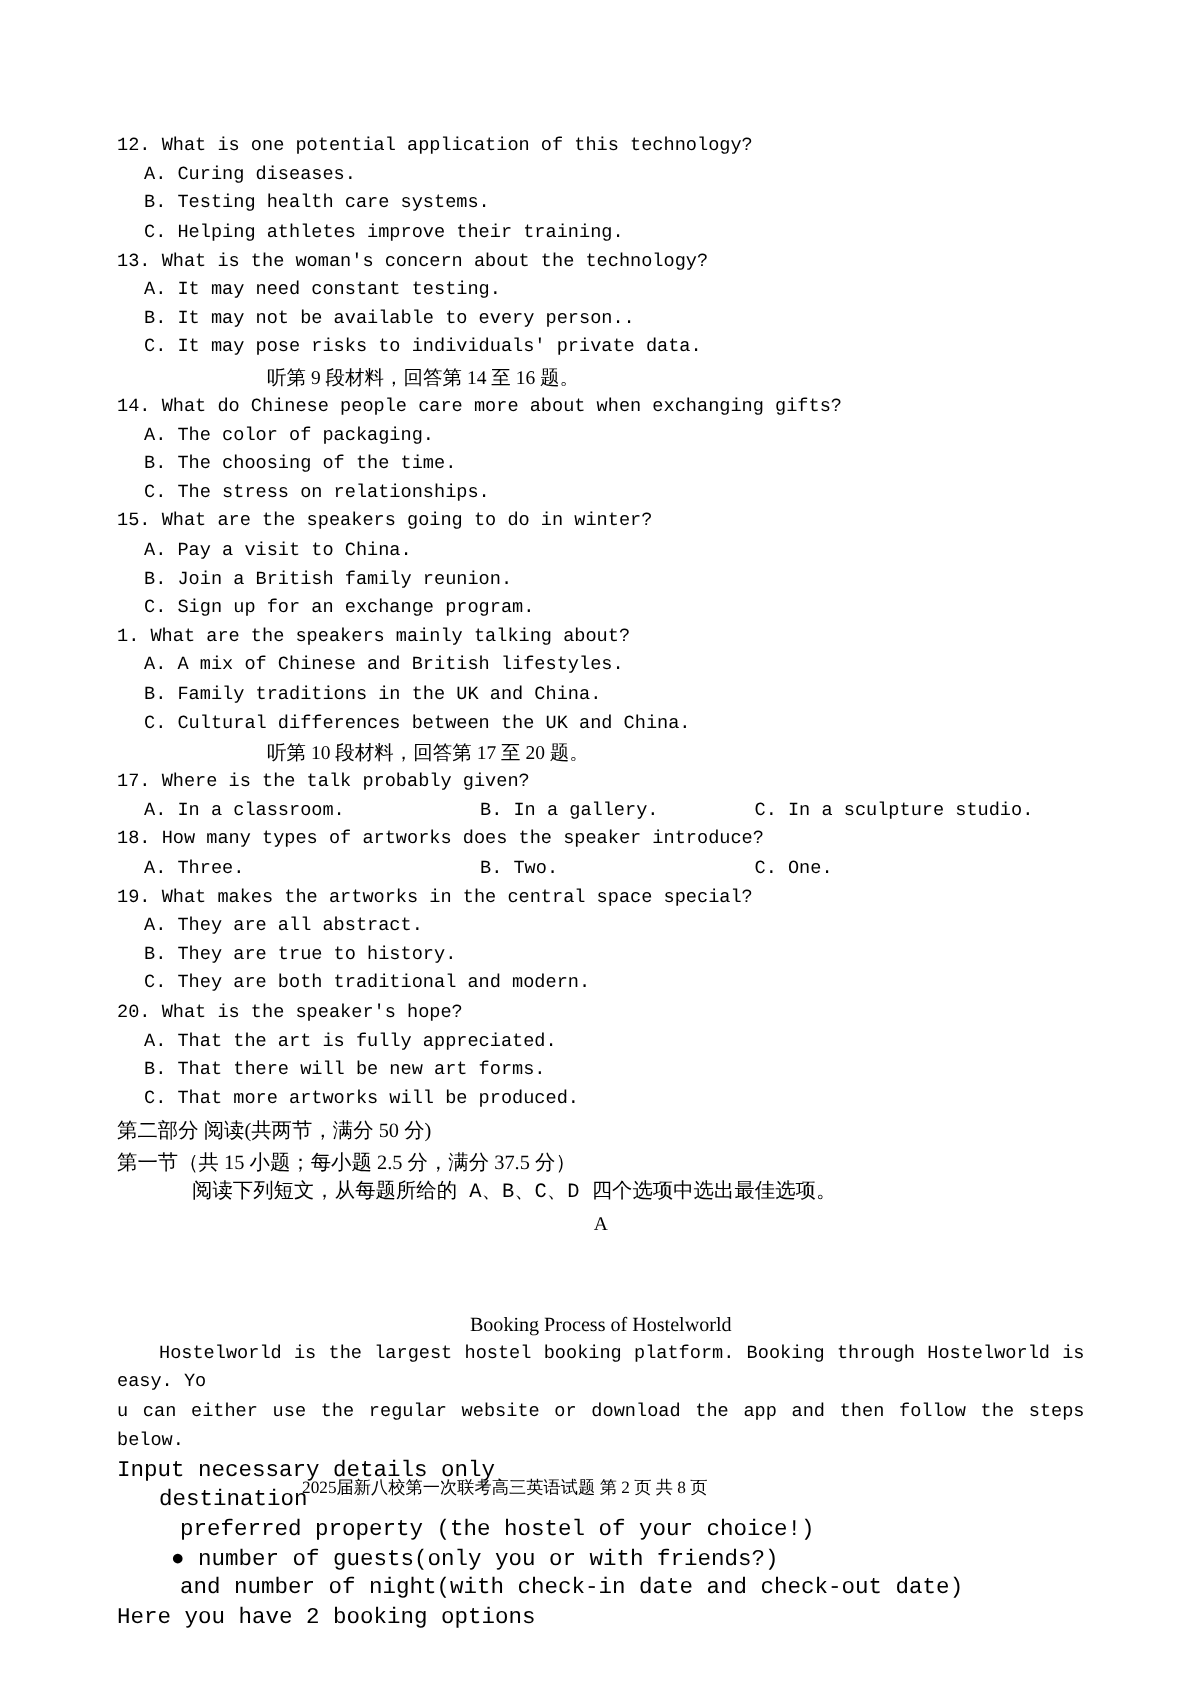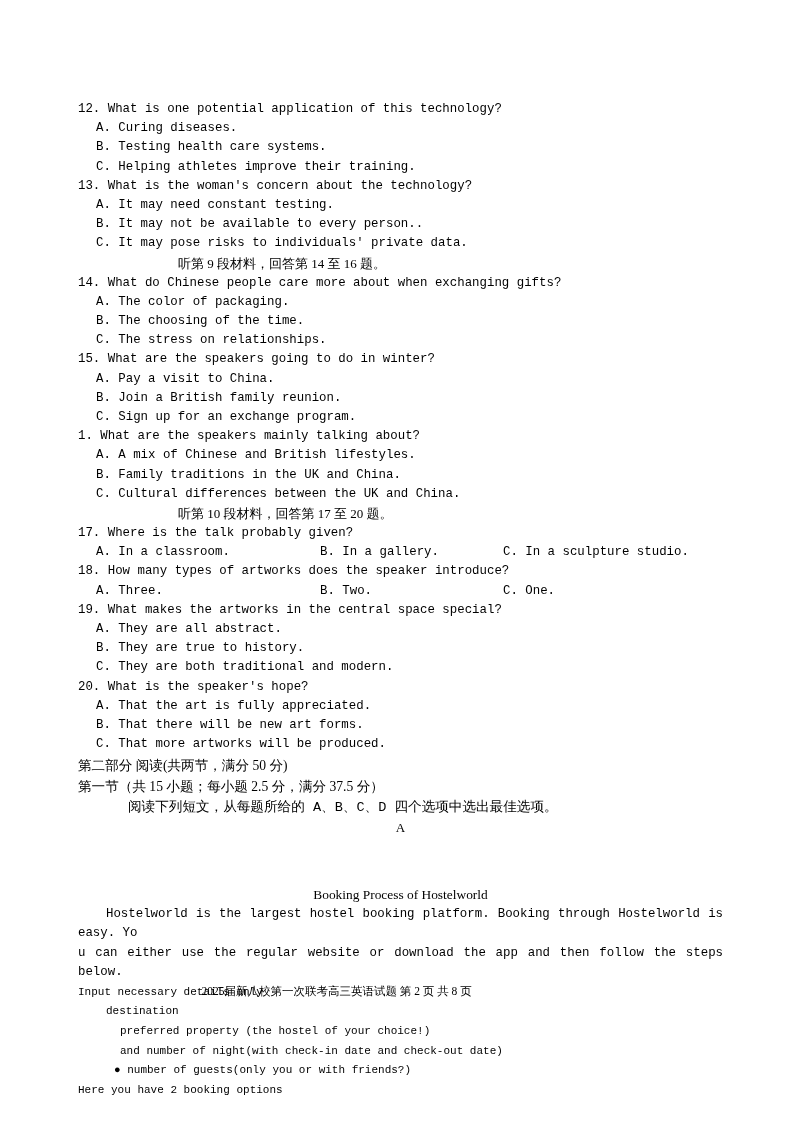--- a/index.html
+++ b/index.html
@@ -18,21 +18,21 @@
   .page {
     position: absolute;
     left: 0; top: 0;
     width: 800px;
     height: 1131px;
     background: #fff;
   }
   .content {
     position: absolute;
     left: 78px;
-    top: 100px;
+    top: 88px;
     width: 645px;
   }
   .q-line {
     font-family: "Liberation Mono", monospace;
     font-size: 12.4px;
     line-height: 19.2px;
     white-space: pre;
     letter-spacing: 0px;
   }
   .opt {
@@ -92,21 +92,21 @@
     font-family: "Liberation Mono", monospace;
     font-size: 12.4px;
     line-height: 19.6px;
     text-align: justify;
   }
   .body-para.indent {
     text-indent: 28px;
   }
   .plain {
     font-family: "Liberation Mono", monospace;
-    font-size: 11px;
+    font-size: 15px;
     line-height: 19.6px;
     white-space: pre;
   }
   .ind1 { padding-left: 28px; }
   .ind2 { padding-left: 42px; }
   .ind3 { padding-left: 36px; }
   .footer {
     position: absolute;
     left: 0;
     top: 984px;
@@ -174,20 +174,20 @@
 
     <div class="center-letter">A</div>
     <div class="center-title">Booking Process of Hostelworld</div>
 
     <div class="body-para indent">Hostelworld is the largest hostel booking platform. Booking through Hostelworld is easy. Yo</div>
     <div class="body-para">u can either use the regular website or download the app and then follow the steps below.</div>
 
     <div class="plain">Input necessary details only</div>
     <div class="plain ind1">destination</div>
     <div class="plain ind2">preferred property (the hostel of your choice!)</div>
+    <div class="plain ind3">● number of guests(only you or with friends?)</div>
     <div class="plain ind2">and number of night(with check-in date and check-out date)</div>
-    <div class="plain ind3">● number of guests(only you or with friends?)</div>
     <div class="plain">Here you have 2 booking options</div>
 
   </div>
 
   <div class="footer">2025届新八校第一次联考高三英语试题 第 2 页 共 8 页</div>
 </div>
 
 </body></html>

